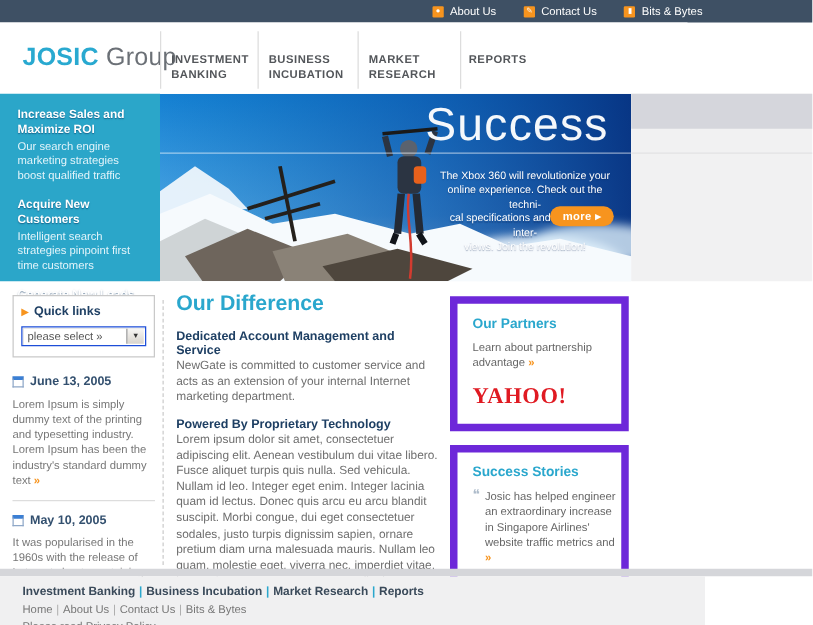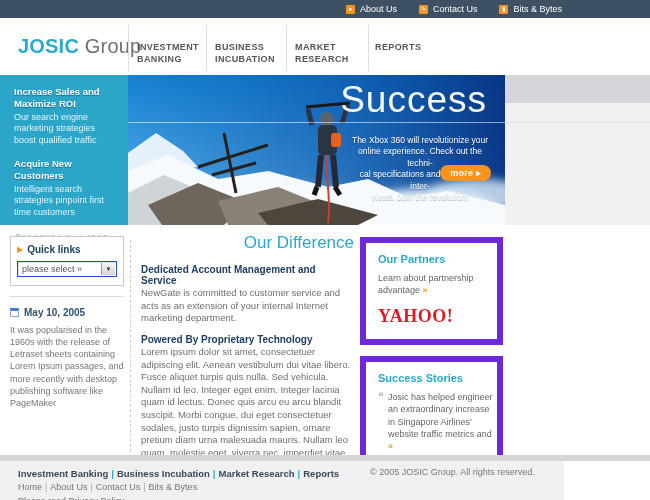--- a/index.html
+++ b/index.html
@@ -82,21 +82,21 @@
   .cal {
     width:9px; height:9px; background:#fff; border:1px solid #8fa8c8;
     border-top:3px solid #3b7fd4; display:inline-block;
   }
   .news-date { color:#33506f; font-weight:bold; font-size:10px; }
   .news-body { color:#777; font-size:9px; line-height:1.35; }
   .chev { color:#f7941e; font-weight:bold; cursor:pointer; }
   .news-div { border:none; border-top:1px solid #ddd; margin:10px 0 10px 0; }
   .dashed-sep { position:absolute; left:130px; top:240px; height:212px; border-left:1px dashed #ccc; }
   .centercol { position:absolute; left:141px; top:233px; width:213px; }
-  .page-title { color:#2aa7cd; font-size:17px; font-weight:normal; margin-bottom:11px;text-align:right; }
+  .page-title { color:#2aa7cd; font-size:17px; font-weight:bold; margin-bottom:11px; }
   .sec { margin-bottom:9px; }
   .sec-h { color:#1e3f63; font-weight:bold; font-size:10px; margin-bottom:1px; }
   .sec-b { color:#6e6e6e; font-size:9.5px; line-height:1.33; }
   .rightcol { position:absolute; left:360px; top:237px; width:143px; }
   .rbox { border:6px solid #6d28d9; background:#fff; padding:10px 4px 12px 12px; }
   .rbox + .rbox { margin-top:11px; }
   .rbox-title { color:#2aa7cd; font-weight:bold; font-size:11px; margin-bottom:7px; }
   .rbox-body { color:#666; font-size:9px; line-height:1.35; }
   .yahoo {
     font-family:"Liberation Serif", serif; font-weight:bold; color:#e01a22;
@@ -243,20 +243,27 @@
   <div class="qlbox">
     <div class="qlhead">
       <span class="arr">▶</span>
       <span class="ttl">Quick links</span>
     </div>
     <div class="select">
       <span class="val">please select »</span>
       <span class="btn">▼</span>
     </div>
   </div>
+  <div class="news">
+    <div class="news-head">
+      <span class="cal"></span>
+      <span class="news-date">June 13, 2005</span>
+    </div>
+    <div class="news-body"><span>Lorem Ipsum is simply dummy text of the printing and typesetting industry. Lorem Ipsum has been the industry's standard dummy text </span><span class="chev">»</span></div>
+  </div>
   <hr class="news-div">
   <div class="news" style="margin-top:0">
     <div class="news-head">
       <span class="cal"></span>
       <span class="news-date">May 10, 2005</span>
     </div>
     <div class="news-body"><span>It was popularised in the 1960s with the release of Letraset sheets containing Lorem Ipsum passages, and more recently with desktop publishing software like PageMaker </span></div>
   </div>
 </div>
 
@@ -302,14 +309,13 @@
     <div class="foot-l1">
       <span class="foot-link">Investment Banking</span><span class="pipe-c">|</span><span class="foot-link">Business Incubation</span><span class="pipe-c">|</span><span class="foot-link">Market Research</span><span class="pipe-c">|</span><span class="foot-link">Reports</span>
     </div>
     <div>
       <span class="foot-link">Home</span><span class="pipe-g">|</span><span class="foot-link">About Us</span><span class="pipe-g">|</span><span class="foot-link">Contact Us</span><span class="pipe-g">|</span><span class="foot-link">Bits &amp; Bytes</span>
     </div>
     <div>
       <span>Please read </span><span class="privacy">Privacy Policy.</span>
     </div>
   </div>
-  <div class="foot-right">© 2005 JOSIC Group. All rights reserved.</div>
 </div>
 
 </body></html>

